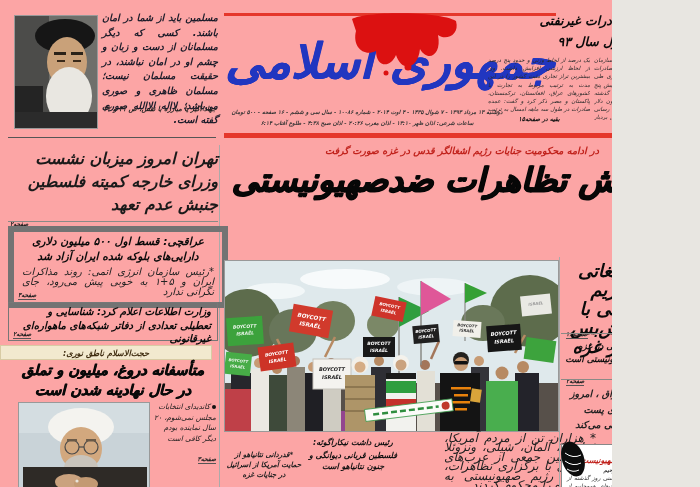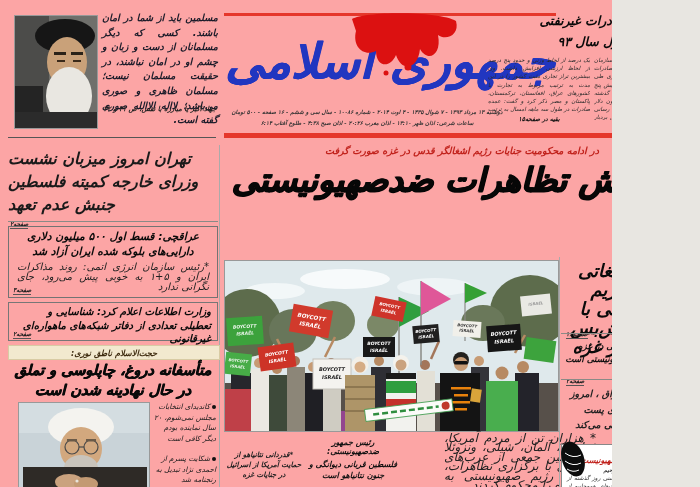--- a/index.html
+++ b/index.html
@@ -69,61 +69,60 @@
       </div>
   </div>
   <div class="abs jus" style="left:594px;top:56px;width:104px;height:64px;overflow:hidden;font-size:5.7px;line-height:8.2px;color:#2c2c2c;">سرپرست دفتر برنامه ریزی تجاری سازمان توسعه تجارت ایران اعلام کرد: صادرات غیرنفتی بدون احتساب میعانات گازی طی سه ماهه نخست سال جاری با افزایش پنج درصدی نسبت به مدت مشابه سال گذشته به رقم هشت میلیارد و ۱۰۰ میلیون دلار رسید. به گزارش پایگاه اطلاع رسانی سازمان توسعه تجارت ایران، حسین بردبار اظهار داشت: صادرات غیرنفتی بدون احتساب میعانات گازی در سه ماهه نخست سال جاری به وزن ۱۹/۸ میلیون تن رسید که نسبت به مدت مشابه سال قبل</div>
   <div class="abs jus" style="left:488px;top:56px;width:102px;height:58px;overflow:hidden;font-size:5.7px;line-height:8.2px;color:#2c2c2c;">یک درصد از لحاظ وزنی و حدود پنج درصد از لحاظ ارزشی افزایش داشت. وی بیشترین تراز تجاری مثبت کشور را در این مدت به ترتیب مربوط به تجارت با کشورهای عراق، افغانستان، ترکمنستان، پاکستان و مصر ذکر کرد و گفت: عمده صادرات در طول سه ماهه امسال به ترتیب چین با ارزش دو میلیارد و ۱۳۷ میلیون دلار، عراق با ارزش یک میلیارد و ۴۴۱ میلیون دلار، امارات متحده عربی با ارزش ۹۴۴ میلیون دلار، افغانستان با ارزش ۵۶۳ میلیون دلار و ترکیه با ارزش ۴۱۳ میلیون دلار بود.</div>
   <div class="abs" style="left:488px;top:115px;width:102px;text-align:center;font-size:6px;font-weight:bold;color:#111;">بقیه در صفحه۱۵</div>
 
   <div class="abs redrule" style="left:224px;top:133px;width:476px;height:5px;"></div>
 
   <div class="abs rule" style="left:219px;top:145px;width:1px;height:342px;background:#aaa;"></div>
 
-  <div class="abs" style="left:8px;top:147px;width:210px;text-align:left;font-size:16px;line-height:23px;font-weight:bold;color:#1a1a1a;">تهران امروز میزبان نشست وزرای خارجه کمیته فلسطین جنبش عدم تعهد</div>
+  <div class="abs" style="left:8px;top:147px;width:210px;text-align:right;font-size:16px;line-height:23px;font-weight:bold;color:#1a1a1a;">تهران امروز میزبان نشست وزرای خارجه کمیته فلسطین جنبش عدم تعهد</div>
   <div class="abs" style="left:10px;top:211px;"><span class="pref">صفحه۲</span></div>
   <div class="abs rule" style="left:8px;top:221px;width:210px;height:1px;"></div>
 
-  <div class="abs" style="left:8px;top:226px;width:208px;height:70px;border:1px solid #737373;">
+  <div class="abs" style="left:8px;top:226px;width:208px;height:70px;border:6px solid #737373;">
     <div style="padding:3px 6px 0;text-align:center;font-size:10.8px;line-height:14.5px;font-weight:bold;color:#0a0a0a;">عراقچی: قسط اول ۵۰۰ میلیون دلاری دارایی‌های بلوکه شده ایران آزاد شد</div>
     <div class="jus" style="padding:3px 8px 0;font-size:10px;line-height:10px;color:#222;">*رئیس سازمان انرژی اتمی: روند مذاکرات ایران و ۵+۱ به خوبی پیش می‌رود، جای نگرانی ندارد</div>
     <span class="pref abs" style="left:4px;bottom:2px;">صفحه۳</span>
   </div>
 
   <div class="abs" style="left:8px;top:302px;width:208px;height:37px;border:1px solid #777;">
     <div style="padding:2px 6px 0;font-size:10.2px;line-height:13.5px;font-weight:bold;color:#0a0a0a;">وزارت اطلاعات اعلام کرد: شناسایی و تعطیلی تعدادی از دفاتر شبکه‌های ماهواره‌ای غیرقانونی</div>
     <span class="pref abs" style="left:4px;bottom:1px;">صفحه۲</span>
   </div>
 
-  <div class="abs ctr" style="left:8px;top:345px;width:210px;height:13px;background:#f2e9cf;border:1px solid #d8cba4;text-align:right;">
+  <div class="abs ctr" style="left:0;top:345px;width:210px;height:13px;background:#f2e9cf;border:1px solid #d8cba4;text-align:right;">
     <span style="font-size:8.2px;font-weight:bold;color:#3f2c10;">حجت‌الاسلام ناطق نوری:</span>
   </div>
   <div class="abs" style="left:8px;top:360px;width:210px;text-align:center;font-size:14.5px;line-height:20px;font-weight:bold;color:#0a0a0a;">
-    <div class="semifat">متأسفانه دروغ، چاپلوسی و  تملق</div>
+    <div class="semifat">متأسفانه دروغ، میلیون و  تملق</div>
     <div class="semifat">در حال نهادینه شدن است</div>
   </div>
   <svg class="abs" style="left:18px;top:402px;border:1px solid #999;" width="130" height="85" viewBox="0 0 130 85">
     <rect width="130" height="85" fill="#c9d3d8"></rect>
     <rect width="130" height="30" fill="#d4dde1"></rect>
     <ellipse cx="62" cy="24" rx="33" ry="19" fill="#f4f3ef"></ellipse>
     <ellipse cx="62" cy="46" rx="21" ry="22" fill="#d2a87e"></ellipse>
     <circle cx="53" cy="44" r="7" fill="none" stroke="#4a4a4a" stroke-width="1.2"></circle>
     <circle cx="72" cy="44" r="7" fill="none" stroke="#4a4a4a" stroke-width="1.2"></circle>
     <line x1="60" y1="44" x2="65" y2="44" stroke="#4a4a4a" stroke-width="1.2"></line>
     <rect x="48" y="36" width="10" height="2.5" fill="#6a5a48"></rect>
     <rect x="67" y="36" width="10" height="2.5" fill="#6a5a48"></rect>
     <ellipse cx="62" cy="65" rx="17" ry="13" fill="#c9c4bb"></ellipse>
     <rect x="4" y="64" width="124" height="21" fill="#2e2a26"></rect>
     <ellipse cx="50" cy="79" rx="14" ry="8" fill="#caa27e"></ellipse>
     <ellipse cx="67" cy="81" rx="12" ry="7" fill="#c39a73"></ellipse>
     <circle cx="58" cy="78" r="1.6" fill="#e8e4da"></circle>
   </svg>
   <div class="abs" style="left:152px;top:402px;width:64px;font-size:7.3px;line-height:10.5px;color:#1c1c1c;">
     <div style="margin-bottom:10px;"><span class="dot"></span><span>کاندیدای انتخابات مجلس نمی‌شوم، ۲۰ سال نماینده بودم دیگر کافی است</span></div>
-    <div style="margin-bottom:4px;"><span class="dot"></span><span>شکایت پسرم از احمدی نژاد تبدیل به رنجنامه شد</span></div>
     <span class="pref">صفحه۳</span>
   </div>
 
   <div class="abs ctr" style="left:224px;top:145px;width:476px;height:11px;">
     <span class="nowrap" style="font-size:9.6px;font-weight:bold;color:#c1221c;">در ادامه محکومیت جنایات رژیم اشغالگر قدس در غزه صورت گرفت</span>
   </div>
   <div class="abs ctr" style="left:224px;top:156px;width:476px;height:47px;">
     <span class="nowrap fat" style="font-size:33px;font-weight:bold;color:#070707;">گسترش تظاهرات ضدصهیونیستی</span>
   </div>
 
@@ -263,21 +262,21 @@
       <g transform="rotate(-7 185 150)">
         <rect x="140" y="143" width="88" height="12" fill="#fbfbf8" stroke="#3a9a4a" stroke-width="0.8"></rect>
         <line x1="148" y1="149" x2="214" y2="149" stroke="#2f8e3f" stroke-width="2.5" stroke-dasharray="6,3"></line>
         <circle cx="221" cy="149" r="4" fill="#c0392b"></circle>
       </g>
     </g>
   </svg>
 
   <div class="abs jus" style="left:404px;top:434px;width:152px;font-size:12px;line-height:9.4px;color:#222;margin-left:40px;">* هزاران تن از مردم آمریکا، فرانسه، آلمان، شیلی، ونزوئلا و همچنین جمعی از عرب‌های اسرائیل با برگزاری تظاهرات، حملات رژیم صهیونیستی به نوار غزه را محکوم کردند</div>
   <div class="abs" style="left:306px;top:438px;width:94px;text-align:center;color:#111;">
-    <div style="font-size:8px;font-weight:bold;">رئیس جمهور ضدصهیونیستی:</div>
+    <div style="font-size:8px;font-weight:bold;">رئیس داشت نیکاراگوئه:</div>
     <div style="font-size:8px;font-weight:bold;margin-top:3px;line-height:11px;">فلسطین قربانی دیوانگی و جنون نتانیاهو است</div>
   </div>
   <div class="abs" style="left:226px;top:450px;width:76px;text-align:center;">
     <div style="font-size:7.2px;line-height:10px;font-weight:bold;color:#222;">*قدردانی نتانیاهو از حمایت آمریکا از اسرائیل در جنایات غزه</div>
 
   </div>
 
   <div class="abs rule" style="left:559px;top:257px;width:1px;height:230px;background:#aaa;"></div>
 
   <div class="abs" style="left:563px;top:261px;width:135px;text-align:center;font-size:18px;line-height:19px;font-weight:bold;color:#0a0a0a;">شگرد تبلیغاتی کابینه رژیم صهیونیستی با تصویب آتش‌بس یکطرفه در غزه</div>

